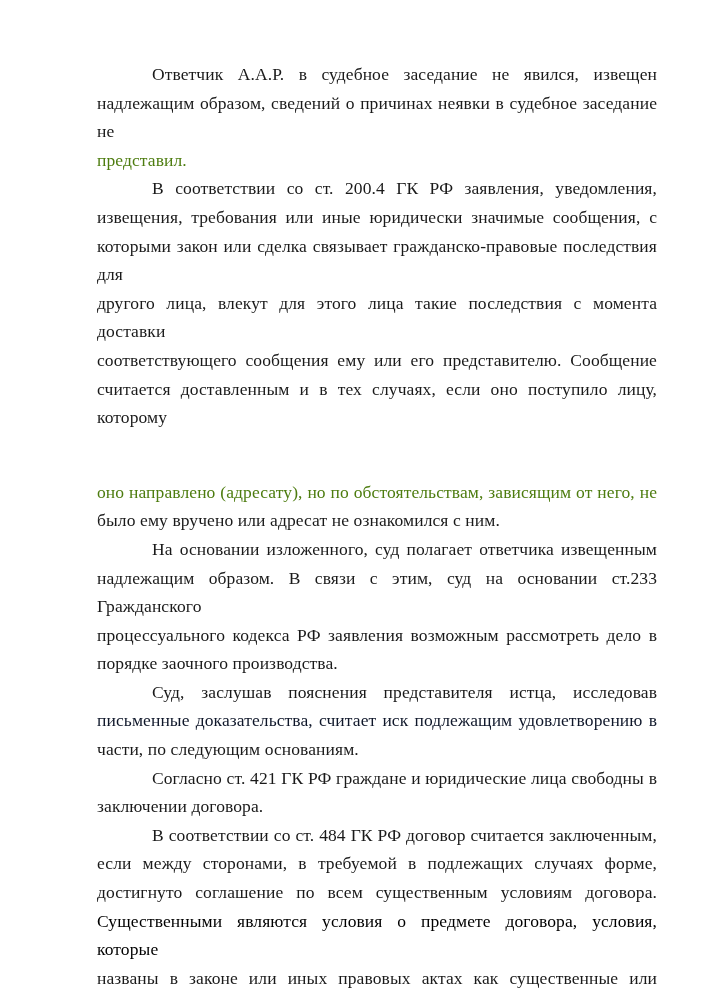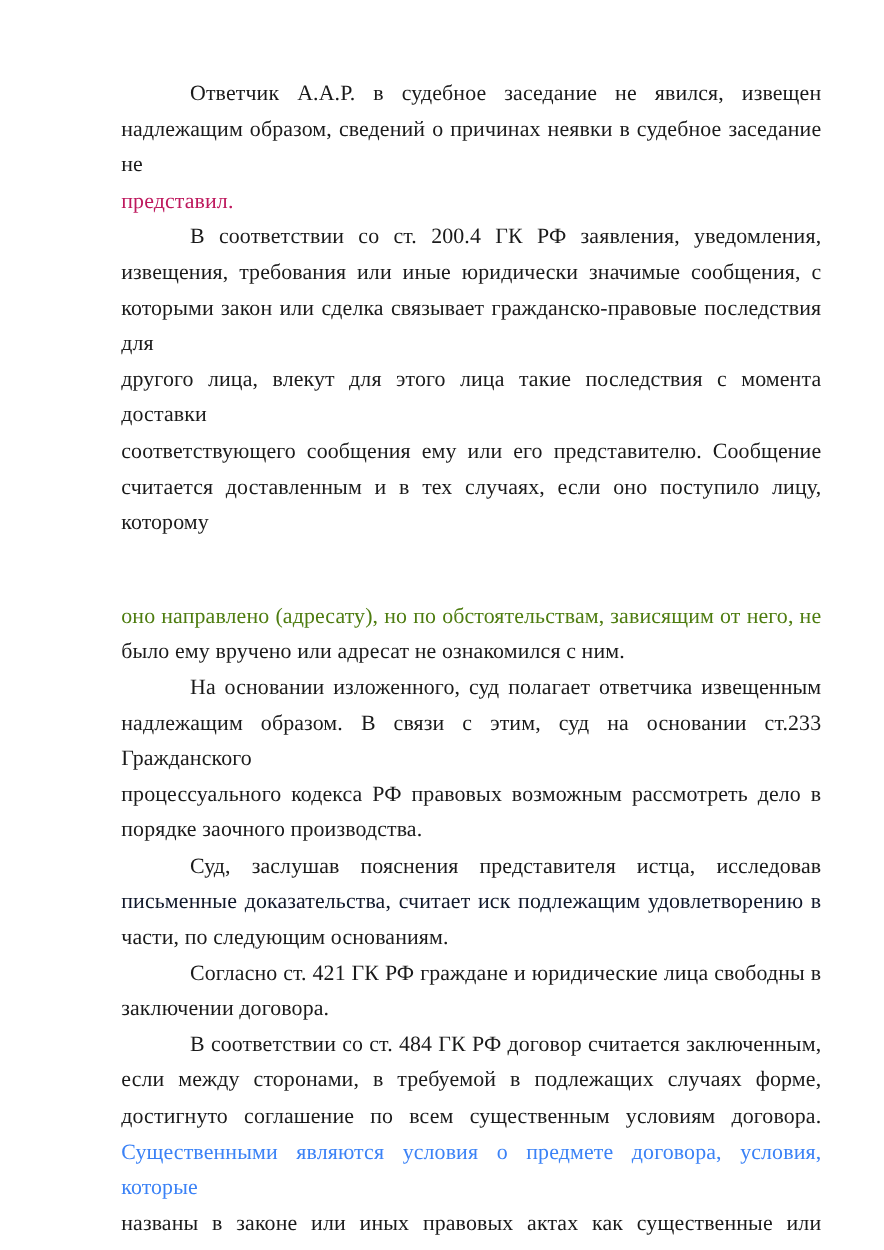--- a/index.html
+++ b/index.html
@@ -43,48 +43,48 @@
   }
 </style>
 </head>
 <body>
 
 <div class="page" style="background: rgb(255, 255, 255);">
   <div class="text-block">
       <div class="para">
         <div class="line just first" style="color: rgb(26, 26, 26);">Ответчик А.А.Р. в судебное заседание не явился, извещен</div>
         <div class="line just" style="color: rgb(26, 26, 26);">надлежащим образом, сведений о причинах неявки в судебное заседание не</div>
-        <div class="line last" style="color: #be185d;">представил.</div>
+        <div class="line last" style="color: #4d7c0f;">представил.</div>
       </div>
       <div class="para">
         <div class="line just first" style="color: rgb(26, 26, 26);">В соответствии со ст. 200.4 ГК РФ заявления, уведомления,</div>
         <div class="line just" style="color: rgb(26, 26, 26);">извещения, требования или иные юридически значимые сообщения, с</div>
         <div class="line just" style="color: rgb(26, 26, 26);">которыми закон или сделка связывает гражданско-правовые последствия для</div>
         <div class="line just" style="color: rgb(26, 26, 26);">другого лица, влекут для этого лица такие последствия с момента доставки</div>
         <div class="line just" style="color: rgb(26, 26, 26);">соответствующего сообщения ему или его представителю. Сообщение</div>
         <div class="line just" style="color: rgb(26, 26, 26);">считается доставленным и в тех случаях, если оно поступило лицу, которому</div>
         <div class="line just" style="color: #4d7c0f; margin-top: 46px;">оно направлено (адресату), но по обстоятельствам, зависящим от него, не</div>
         <div class="line last" style="color: rgb(26, 26, 26);">было ему вручено или адресат не ознакомился с ним.</div>
       </div>
       <div class="para">
         <div class="line just first" style="color: rgb(26, 26, 26);">На основании изложенного, суд полагает ответчика извещенным</div>
         <div class="line just" style="color: rgb(26, 26, 26);">надлежащим образом. В связи с этим, суд на основании ст.233 Гражданского</div>
-        <div class="line just" style="color: rgb(26, 26, 26);">процессуального кодекса РФ правовых возможным рассмотреть дело в</div>
+        <div class="line just" style="color: rgb(26, 26, 26);">процессуального кодекса РФ заявления возможным рассмотреть дело в</div>
         <div class="line last" style="color: rgb(26, 26, 26);">порядке заочного производства.</div>
       </div>
       <div class="para">
         <div class="line just first" style="color: rgb(26, 26, 26);">Суд, заслушав пояснения представителя истца, исследовав</div>
         <div class="line just" style="color: #0f172a;">письменные доказательства, считает иск подлежащим удовлетворению в</div>
         <div class="line last" style="color: rgb(26, 26, 26);">части, по следующим основаниям.</div>
       </div>
       <div class="para">
         <div class="line just first" style="color: rgb(26, 26, 26);">Согласно ст. 421 ГК РФ граждане и юридические лица свободны в</div>
         <div class="line last" style="color: rgb(26, 26, 26);">заключении договора.</div>
       </div>
       <div class="para">
         <div class="line just first" style="color: rgb(26, 26, 26);">В соответствии со ст. 484 ГК РФ договор считается заключенным,</div>
         <div class="line just" style="color: rgb(26, 26, 26);">если между сторонами, в требуемой в подлежащих случаях форме,</div>
         <div class="line just" style="color: rgb(26, 26, 26);">достигнуто соглашение по всем существенным условиям договора.</div>
-        <div class="line just" style="color: #3b82f6;">Существенными являются условия о предмете договора, условия, которые</div>
+        <div class="line just" style="color: #000000;">Существенными являются условия о предмете договора, условия, которые</div>
         <div class="line just" style="color: rgb(26, 26, 26);">названы в законе или иных правовых актах как существенные или</div>
       </div>
     </div>
 </div>
 
 </body></html>

